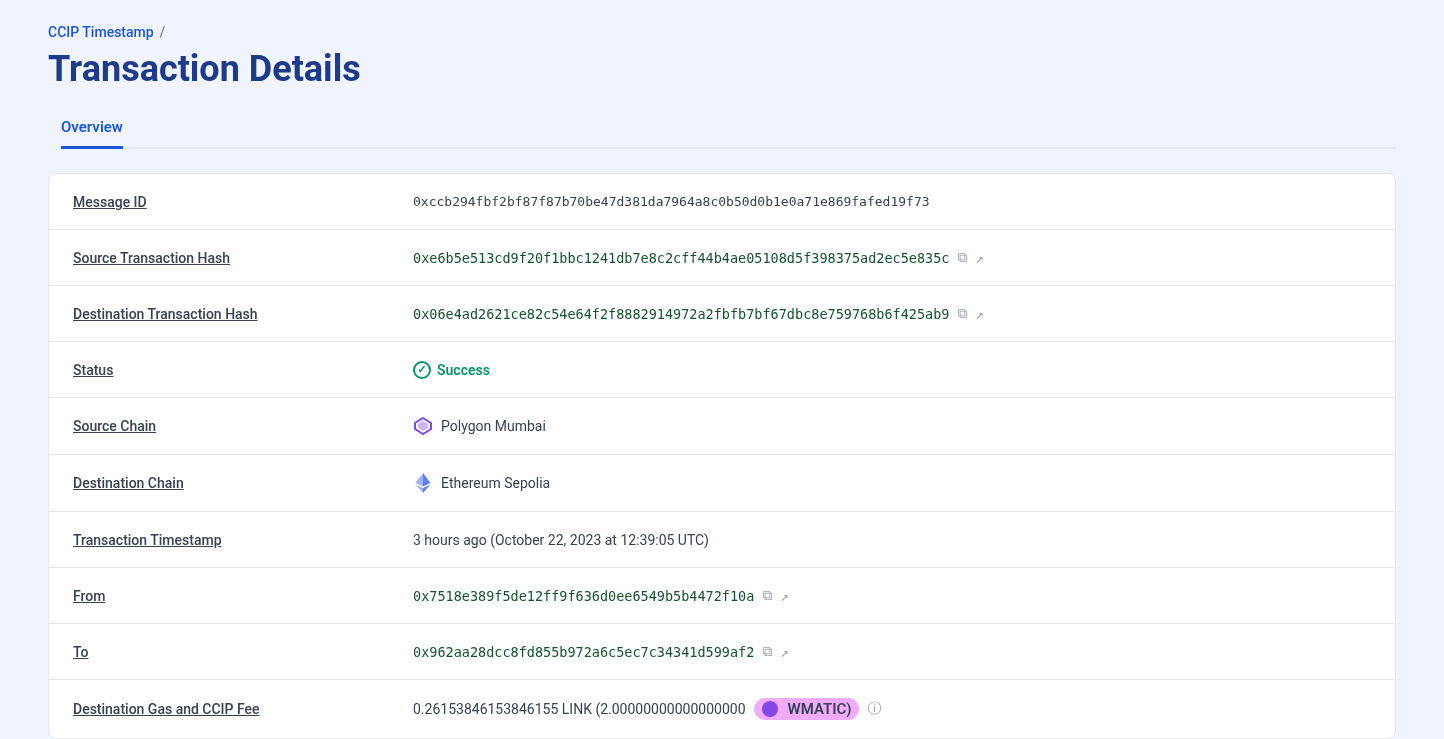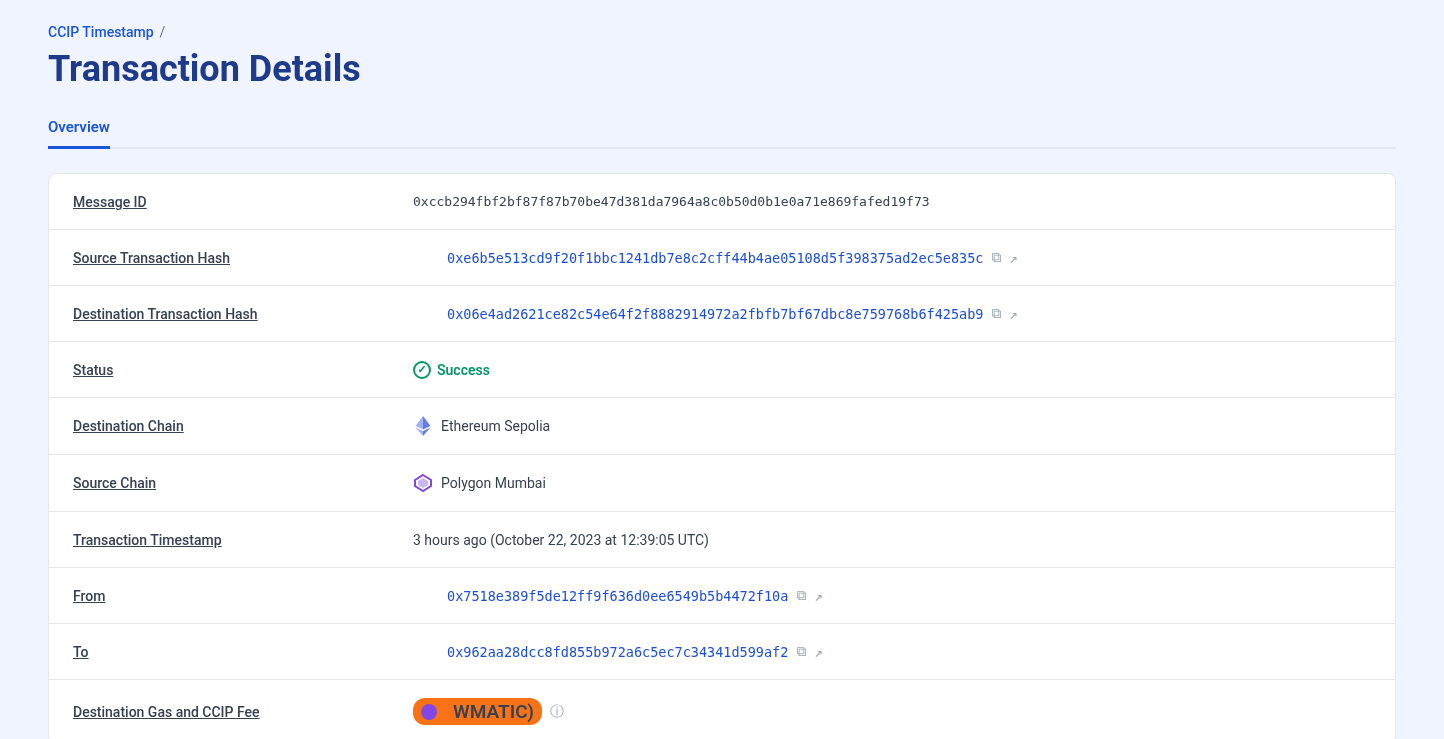--- a/index.html
+++ b/index.html
@@ -36,20 +36,21 @@
     .page-title {
       font-size: 36px;
       font-weight: 700;
       color: #1e3a8a;
       margin-bottom: 16px;
     }
     .tabs {
       display: flex;
       border-bottom: 2px solid #e5e7eb;
       margin-bottom: 0;
+      margin-left: 13px;
     }
     .tab {
       padding: 10px 0;
       margin-right: 32px;
       font-size: 15px;
       font-weight: 600;
       color: #1a56db;
       border-bottom: 3px solid #1a56db;
       cursor: pointer;
       position: relative;
@@ -82,24 +83,23 @@
     }
     .detail-value {
       font-size: 14px;
       color: #374151;
       display: flex;
       align-items: center;
       gap: 8px;
       flex: 1;
     }
     .detail-value.hash {
-      color: #1d4ed8;
+      color: #14532d;
       font-family: monospace;
       font-size: 13.5px;
-      margin-left: 34px;
     }
     .detail-value.mono {
       font-family: monospace;
       font-size: 13px;
       text-align: center;
     }
     .icon-btn {
       cursor: pointer;
       color: #9ca3af;
       display: inline-flex;
@@ -137,25 +137,25 @@
       color: #8247e5;
       font-size: 16px;
     }
     .eth-icon {
       color: #627eea;
       font-size: 16px;
     }
     .wmatic-badge {
       display: inline-flex;
       align-items: center;
-      gap: 16px;
-      background: #f97316;
+      gap: 10px;
+      background: #f0abfc;
       border-radius: 12px;
       padding: 2px 8px;
-      font-size: 19px;
+      font-size: 15px;
       font-weight: 600;
       color: #374151;
     }
     .wmatic-dot {
       width: 16px;
       height: 16px;
       border-radius: 50%;
       background: #8247e5;
       display: inline-block;
     }
@@ -213,52 +213,52 @@
       </div>
     </div>
 
     <div class="detail-row">
       <div class="detail-label">Status</div>
       <div class="detail-value">
         <span class="status-badge">
           <span class="check-circle">✓</span>
           <span>Success</span>
         </span>
+      </div>
+    </div>
+
+    <div class="detail-row">
+      <div class="detail-label">Source Chain</div>
+      <div class="detail-value">
+        <span class="chain-icon polygon-icon">
+          <svg width="20" height="20" viewBox="0 0 20 20" fill="none">
+            <polygon points="10,2 18,7 18,13 10,18 2,13 2,7" fill="none" stroke="#8247e5" stroke-width="2"></polygon>
+            <polygon points="10,5 15,8 15,12 10,15 5,12 5,8" fill="#8247e5" opacity="0.4"></polygon>
+          </svg>
+        </span>
+        <span>Polygon Mumbai</span>
       </div>
     </div>
 
     <div class="detail-row">
       <div class="detail-label">Destination Chain</div>
       <div class="detail-value">
         <span class="chain-icon eth-icon">
           <svg width="16" height="20" viewBox="0 0 16 20" fill="none">
             <polygon points="8,0 8,13.5 0.5,10" fill="#627eea" opacity="0.6"></polygon>
             <polygon points="8,0 15.5,10 8,13.5" fill="#627eea"></polygon>
             <polygon points="8,15 0.5,11.5 8,20" fill="#627eea" opacity="0.6"></polygon>
             <polygon points="8,15 15.5,11.5 8,20" fill="#627eea"></polygon>
           </svg>
         </span>
         <span>Ethereum Sepolia</span>
       </div>
     </div>
 
     <div class="detail-row">
-      <div class="detail-label">Source Chain</div>
-      <div class="detail-value">
-        <span class="chain-icon polygon-icon">
-          <svg width="20" height="20" viewBox="0 0 20 20" fill="none">
-            <polygon points="10,2 18,7 18,13 10,18 2,13 2,7" fill="none" stroke="#8247e5" stroke-width="2"></polygon>
-            <polygon points="10,5 15,8 15,12 10,15 5,12 5,8" fill="#8247e5" opacity="0.4"></polygon>
-          </svg>
-        </span>
-        <span>Polygon Mumbai</span>
-      </div>
-    </div>
-
-    <div class="detail-row">
       <div class="detail-label">Transaction Timestamp</div>
       <div class="detail-value">
         <span>3 hours ago (October 22, 2023 at 12:39:05 UTC)</span>
       </div>
     </div>
 
     <div class="detail-row">
       <div class="detail-label">From</div>
       <div class="detail-value hash">
         <span>0x7518e389f5de12ff9f636d0ee6549b5b4472f10a</span>
@@ -272,20 +272,21 @@
       <div class="detail-value hash">
         <span>0x962aa28dcc8fd855b972a6c5ec7c34341d599af2</span>
         <span class="icon-btn copy-icon" title="Copy"></span>
         <span class="icon-btn ext-icon" title="Open in explorer"></span>
       </div>
     </div>
 
     <div class="detail-row">
       <div class="detail-label">Destination Gas and CCIP Fee</div>
       <div class="detail-value">
+        <span>0.26153846153846155 LINK  (2.00000000000000000</span>
         <span class="wmatic-badge">
           <span class="wmatic-dot"></span>
           <span>WMATIC)</span>
         </span>
         <span class="info-icon" title="Fee info">ⓘ</span>
       </div>
     </div>
 
   </div>
 </div>

